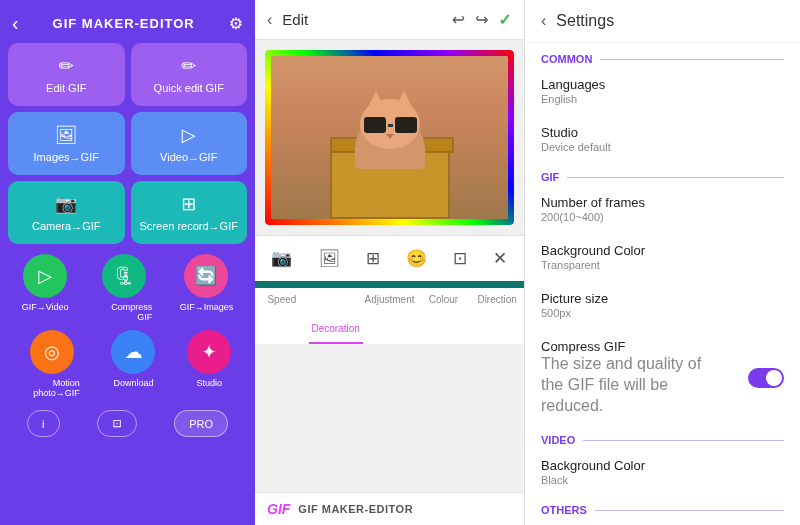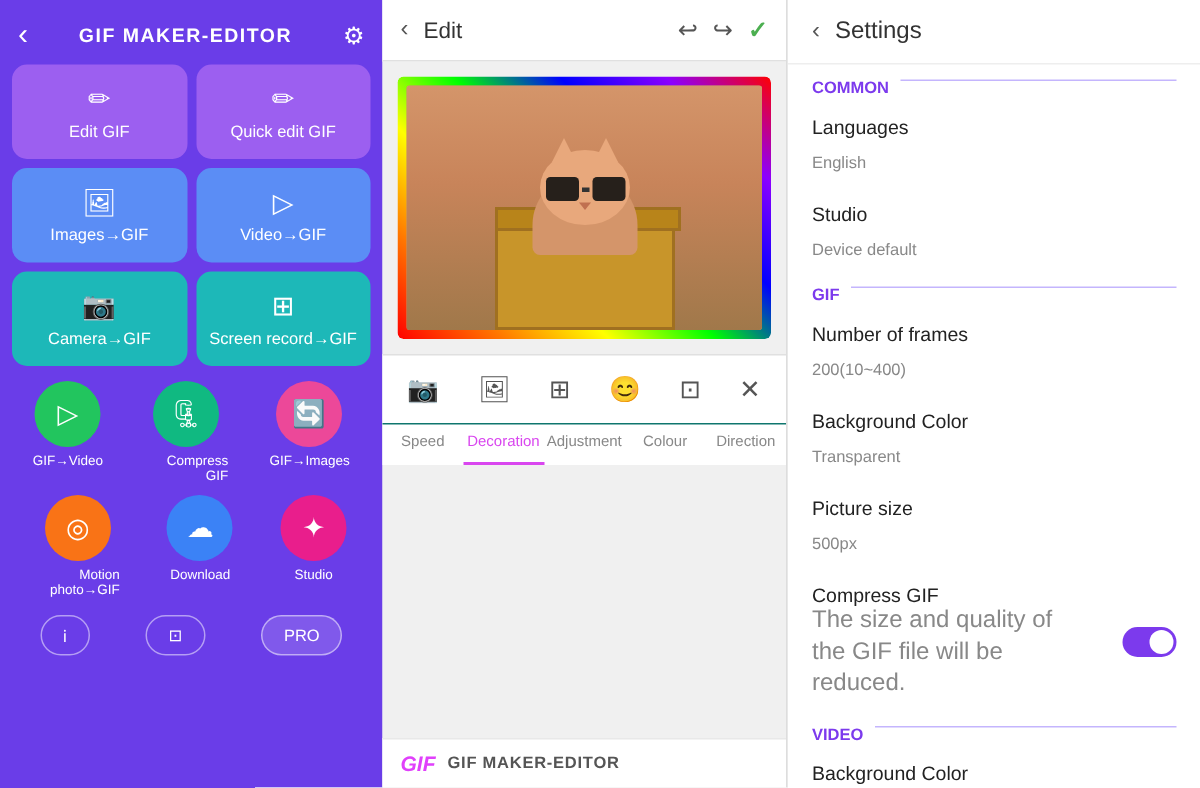--- a/index.html
+++ b/index.html
@@ -164,34 +164,35 @@
     }
     .gif-tool-icon {
       font-size: 17px;
       color: #555;
       cursor: pointer;
       padding: 4px;
     }
     .gif-tabs {
       display: flex;
       background: white;
-      border-top: 1px solid #0f766e;
+      border-top: 7px solid #0f766e;
     }
     .gif-tab {
       flex: 1;
       text-align: center;
       padding: 6px 2px 8px;
       font-size: 10px;
       color: #888;
       cursor: pointer;
       border-bottom: 2px solid transparent;
     }
     .gif-tab.active {
       color: #d946ef;
       border-bottom: 2px solid #d946ef;
+      margin-top: 29px;
     }
     .mid-bottom {
       margin-top: auto;
       background: white;
       padding: 8px 12px;
       display: flex;
       align-items: center;
       gap: 8px;
       border-top: 1px solid #e8e8e8;
     }
@@ -226,41 +227,42 @@
       font-size: 16px;
       font-weight: 500;
       color: #333;
     }
     .settings-section-header {
       font-size: 11px;
       font-weight: bold;
       color: #7c3aed;
       padding: 10px 16px 4px;
       display: flex;
+      align-items: center;
       gap: 8px;
     }
     .settings-section-header::after {
       content: '';
       flex: 1;
       height: 1px;
       background: #c4b5fd;
     }
     .settings-item {
       padding: 8px 16px;
       cursor: pointer;
     }
     .settings-item-title {
       font-size: 13px;
       color: #222;
       font-weight: 500;
     }
     .settings-item-sub {
       font-size: 11px;
       color: #888;
-      margin-top: 11px;
+      margin-top: 1px;
     }
     .settings-item-row {
       display: flex;
       align-items: center;
       justify-content: space-between;
       padding: 8px 16px;
     }
     .settings-item-left { flex: 1; }
     .settings-item-desc {
       font-size: 16px;
@@ -485,20 +487,21 @@
       <div class="settings-item-desc">The size and quality of the GIF file will be reduced.</div>
     </div>
     <div class="toggle"></div>
   </div>
 
   <div class="settings-section-header">
     <span>VIDEO</span>
   </div>
   <div class="settings-item">
     <div class="settings-item-title">Background Color</div>
+    <div class="settings-item-sub">Black</div>
   </div>
 
   <div class="settings-section-header">
     <span>OTHERS</span>
   </div>
   <div class="settings-item">
     <div class="settings-item-title">Share</div>
   </div>
   <div class="divider"></div>
   <div class="settings-item">

